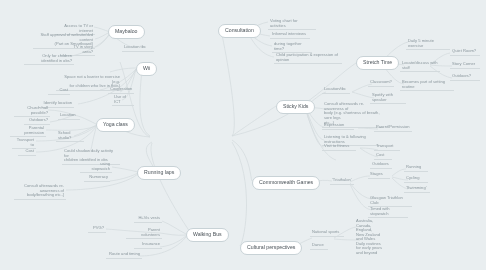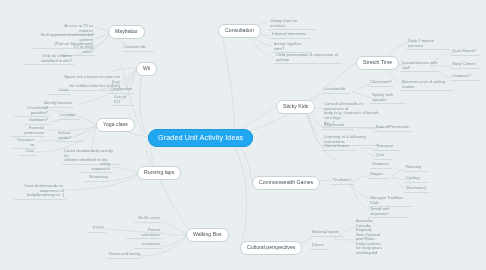--- a/index.html
+++ b/index.html
@@ -137,21 +137,20 @@
     <path class="lnk" d="M392 177 C 400 179, 404 180, 408 180"></path>
     <path class="lnk" d="M392 178 C 400 186, 404 188, 408 189"></path>
     <path class="lnk" d="M350 183 C 360 196, 366 198, 372 199"></path>
     <path class="lnk" d="M350 184 C 360 206, 366 209, 372 210"></path>
 
     <path class="lnk" d="M292 247 C 300 244, 306 240, 312 238"></path>
     <path class="lnk" d="M334 238 C 344 232, 350 228, 356 227"></path>
     <path class="lnk" d="M334 239 C 344 240, 352 240, 360 240"></path>
   </svg>
 
-  <div class="node root" style="left:148px;top:129px;">Graded Unit Activity Ideas</div>
 
   <div class="node l1" style="left:108px;top:25px;">Maybaloo</div>
   <div class="node l2 lefty underline" style="left:55px;top:23px;width:40px;">Access to TV or internet</div>
   <div class="node l2 lefty underline" style="left:33px;top:32px;width:62px;">Staff approval of website/dvd content
 (Part on Smartboard)</div>
   <div class="node l2 lefty underline" style="left:60px;top:44px;width:35px;">TV in story area?</div>
   <div class="node l2 right underline" style="left:122px;top:44px;width:32px;">Location tbc</div>
   <div class="node l2 lefty underline" style="left:24px;top:53px;width:50px;">Only for children identified in obs?</div>
 
   <div class="node l1" style="left:136px;top:62px;">Wii</div>

